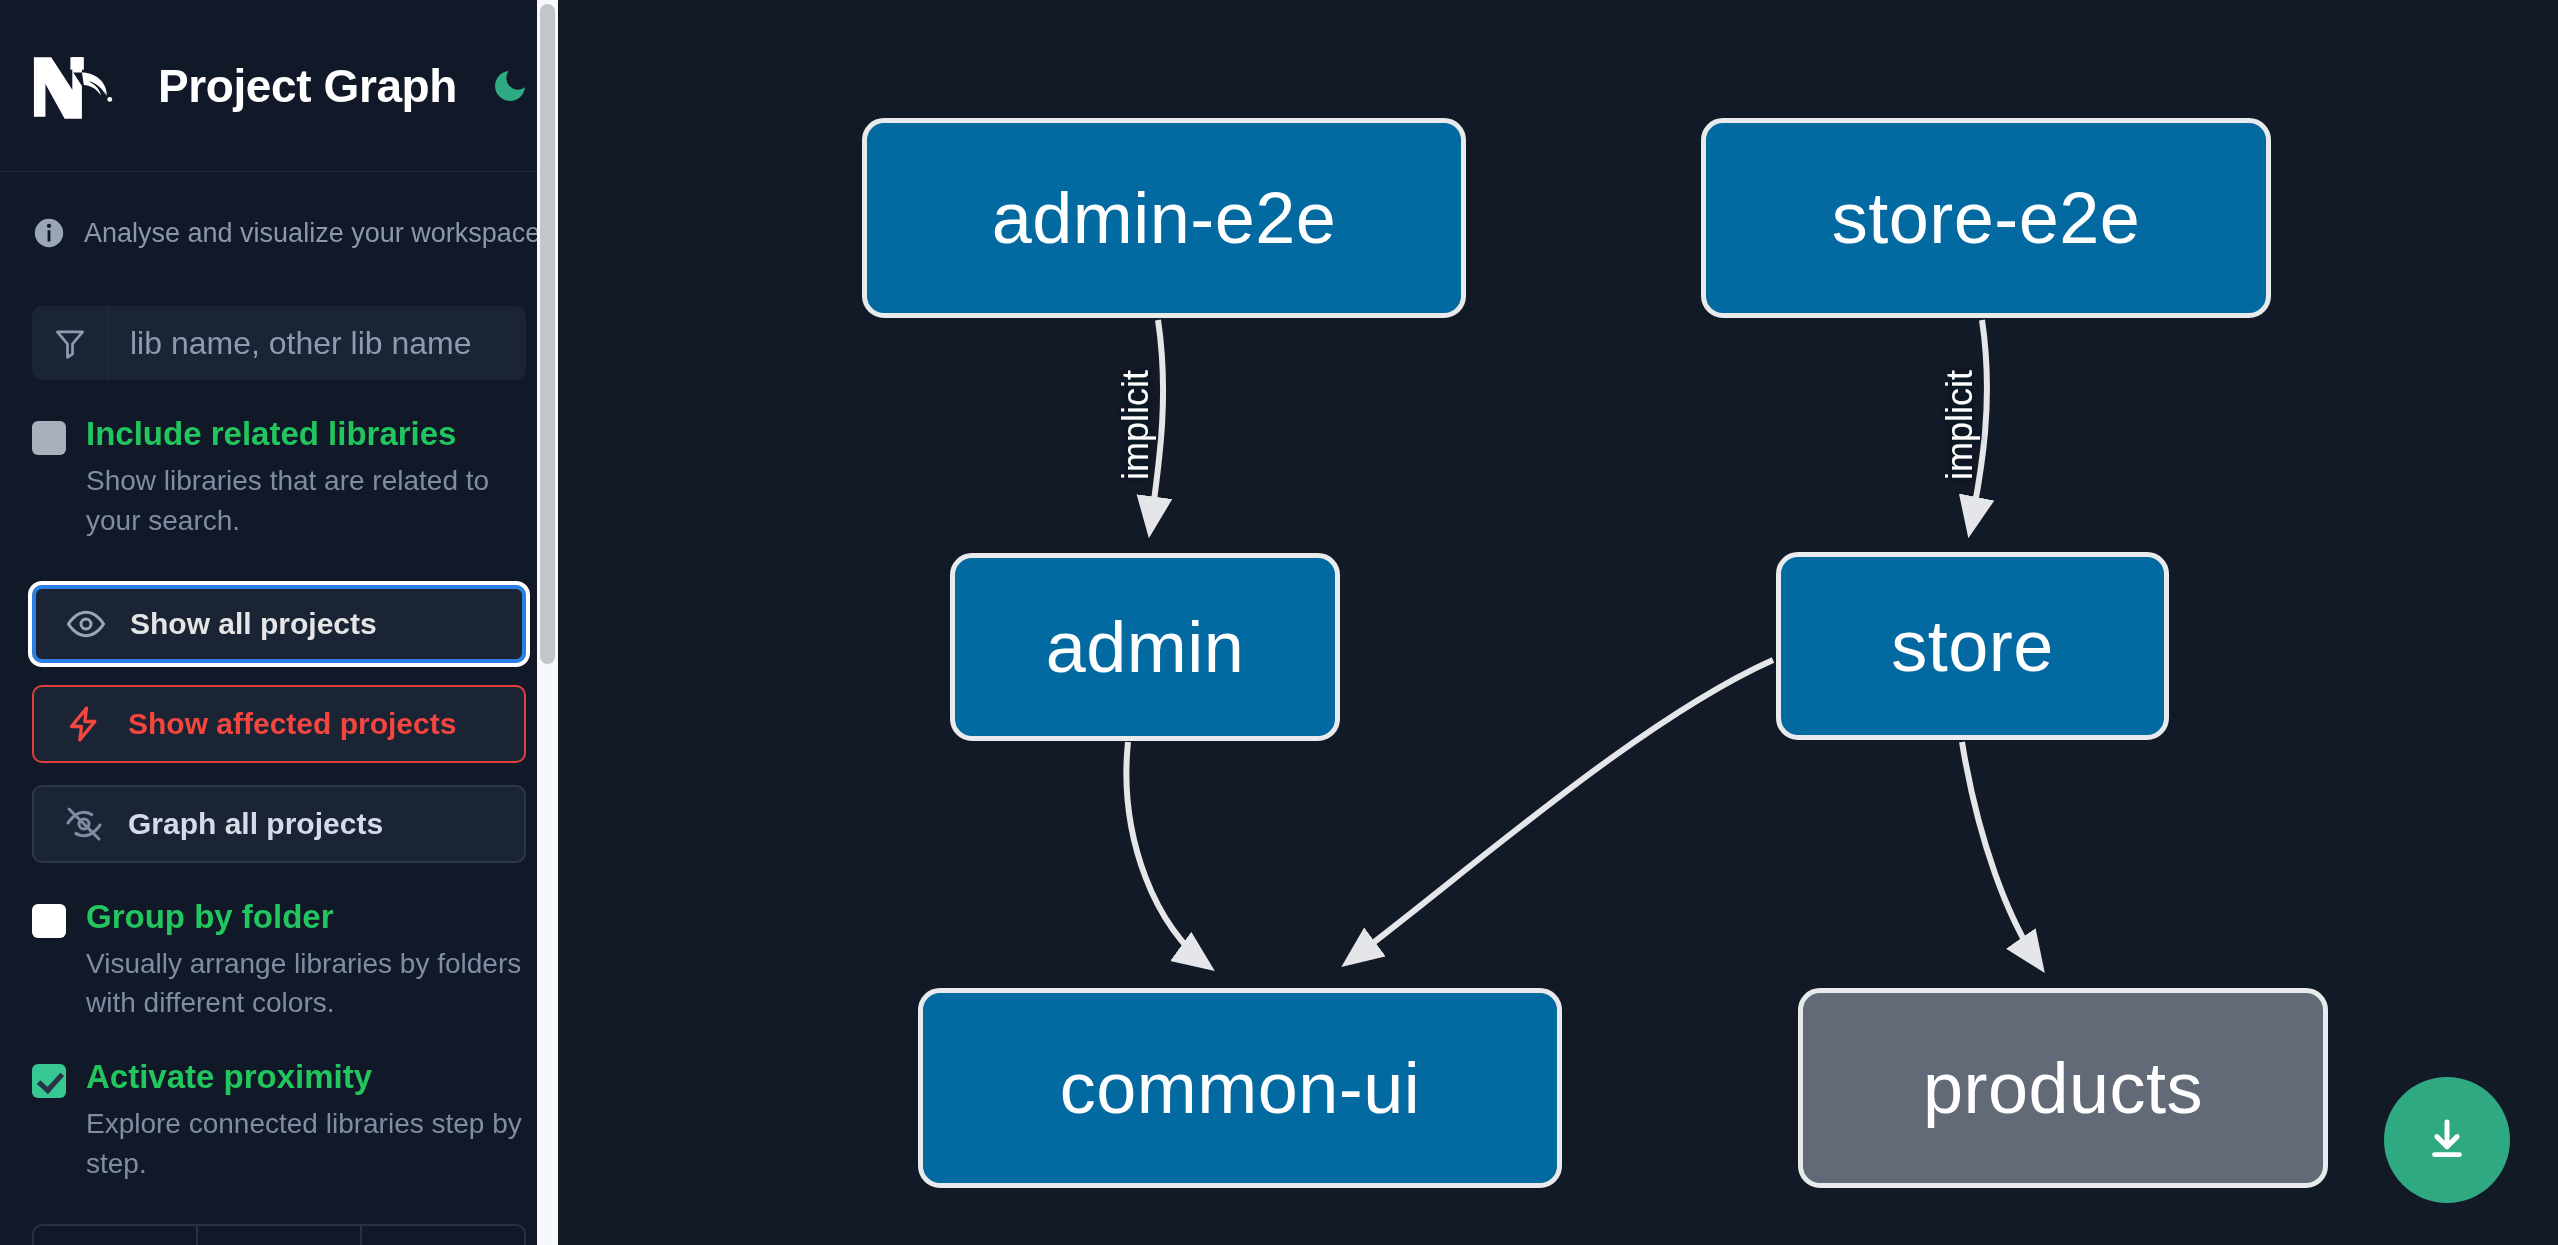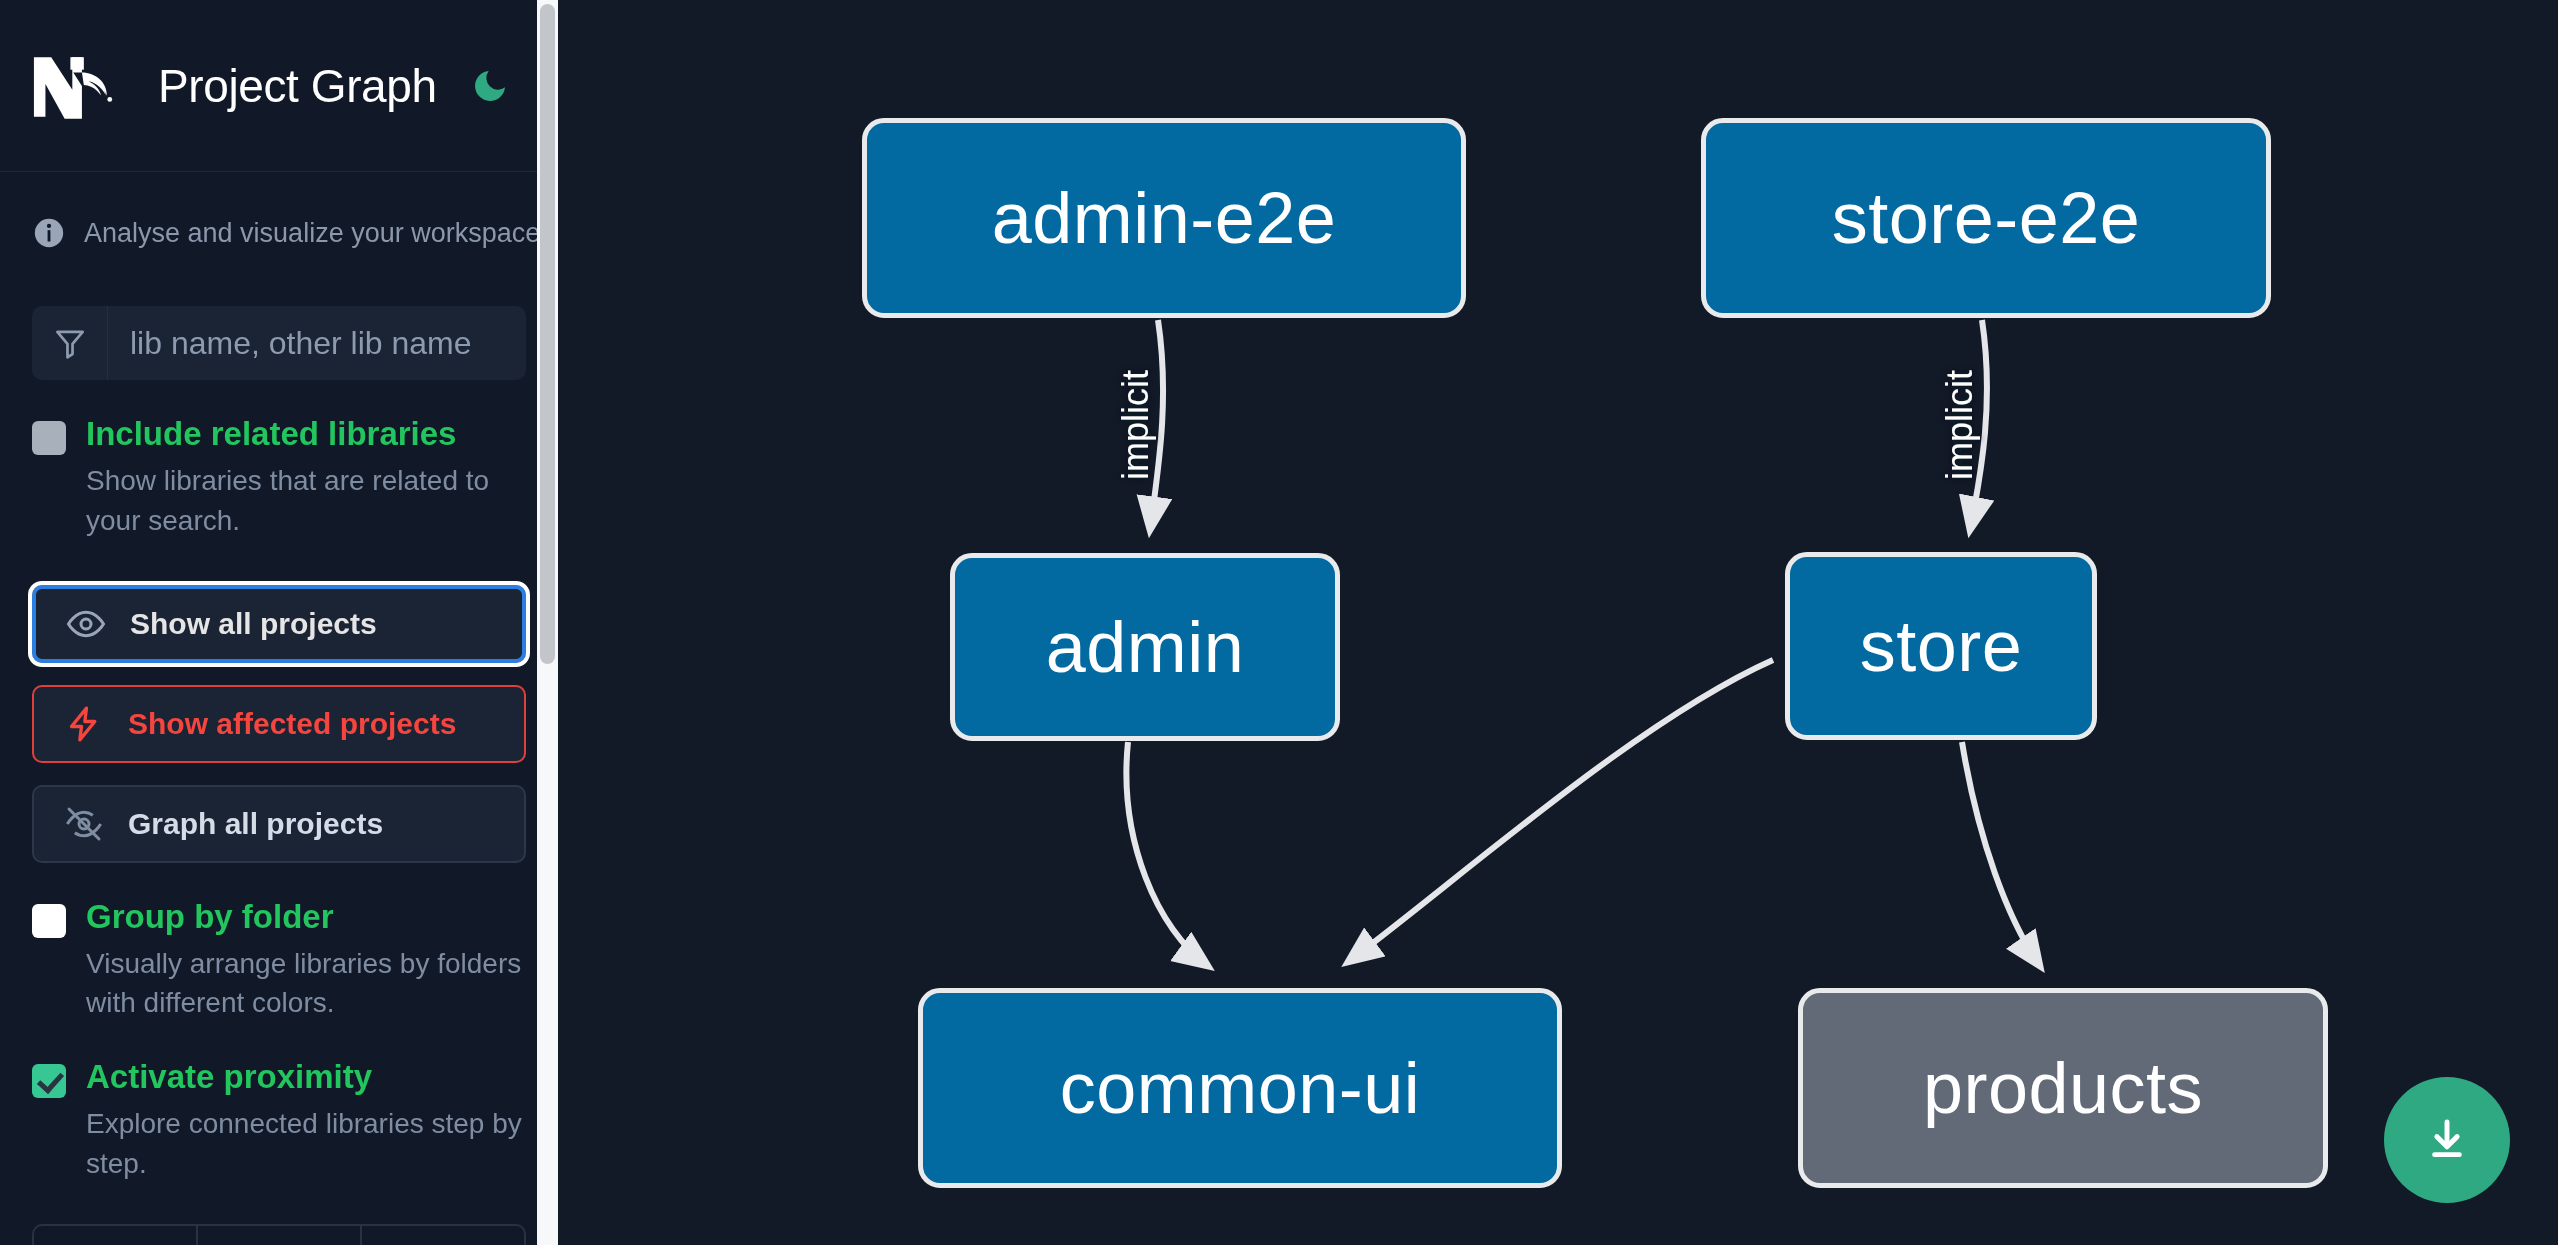--- a/index.html
+++ b/index.html
@@ -25,21 +25,21 @@
     height: 172px;
     display: flex; align-items: center;
     padding-left: 32px;
     border-bottom: 1px solid #1f2937;
     gap: 0;
   }
   .nx-logo { width: 96px; height: 66px; flex: 0 0 96px; }
   .sb-title {
     color: #ffffff;
     font-size: 46px;
-    font-weight: 400;
+    font-weight: 700;
     letter-spacing: -0.4px;
     margin-left: 30px;
     white-space: nowrap;
   }
   .moon-btn {
     margin-left: 30px;
     width: 46px; height: 46px;
     display: flex; align-items: center; justify-content: center;
     cursor: pointer;
   }
@@ -317,21 +317,21 @@
 
     <div class="node app" style="left:304px;top:118px;width:604px;height:200px;">
       <span>admin-e2e</span>
     </div>
     <div class="node app" style="left:1143px;top:118px;width:570px;height:200px;">
       <span>store-e2e</span>
     </div>
     <div class="node app" style="left:392px;top:536px;width:390px;height:188px;margin-top:17px;">
       <span>admin</span>
     </div>
-    <div class="node app" style="left:1218px;top:552px;width:312px;height:188px;margin-left:9px;">
+    <div class="node app" style="left:1218px;top:552px;width:393px;height:188px;">
       <span>store</span>
     </div>
     <div class="node lib-grey" style="left:1240px;top:988px;width:530px;height:200px;">
       <span>products</span>
     </div>
     <div class="node app" style="left:360px;top:988px;width:644px;height:200px;">
       <span>common-ui</span>
     </div>
 
     <div class="dl-btn">

